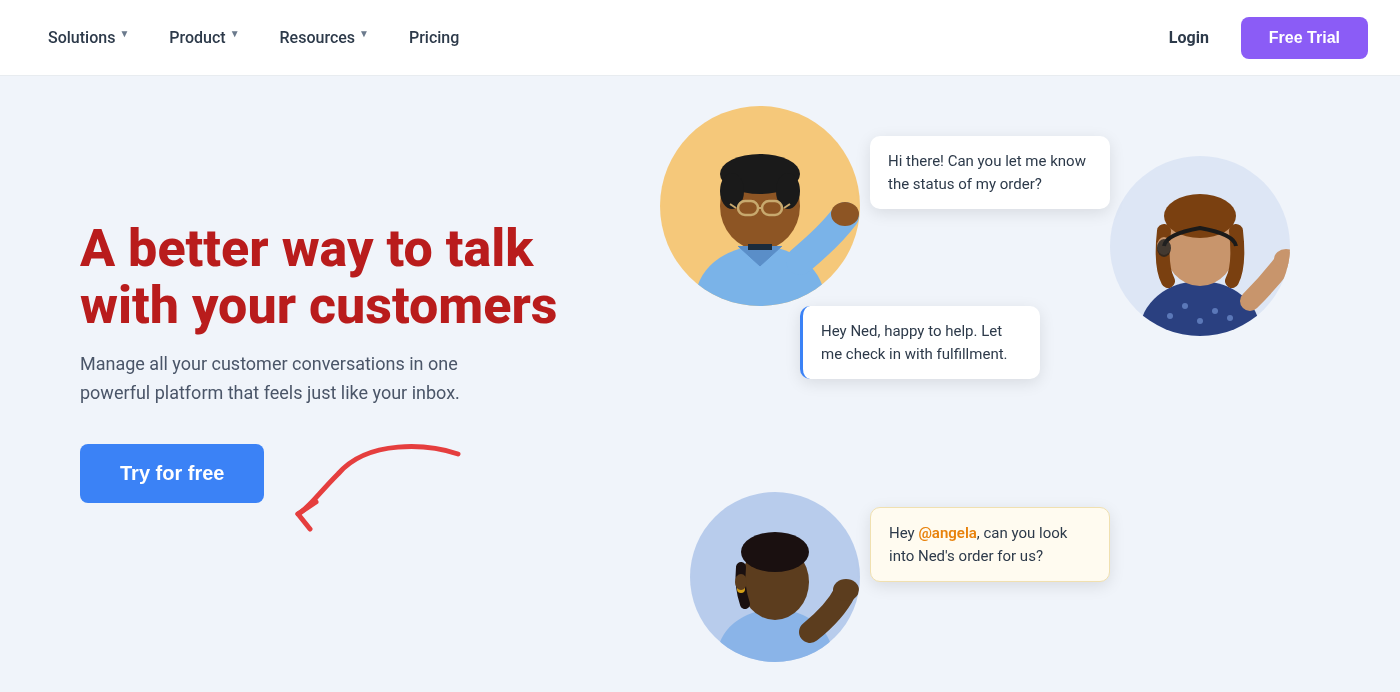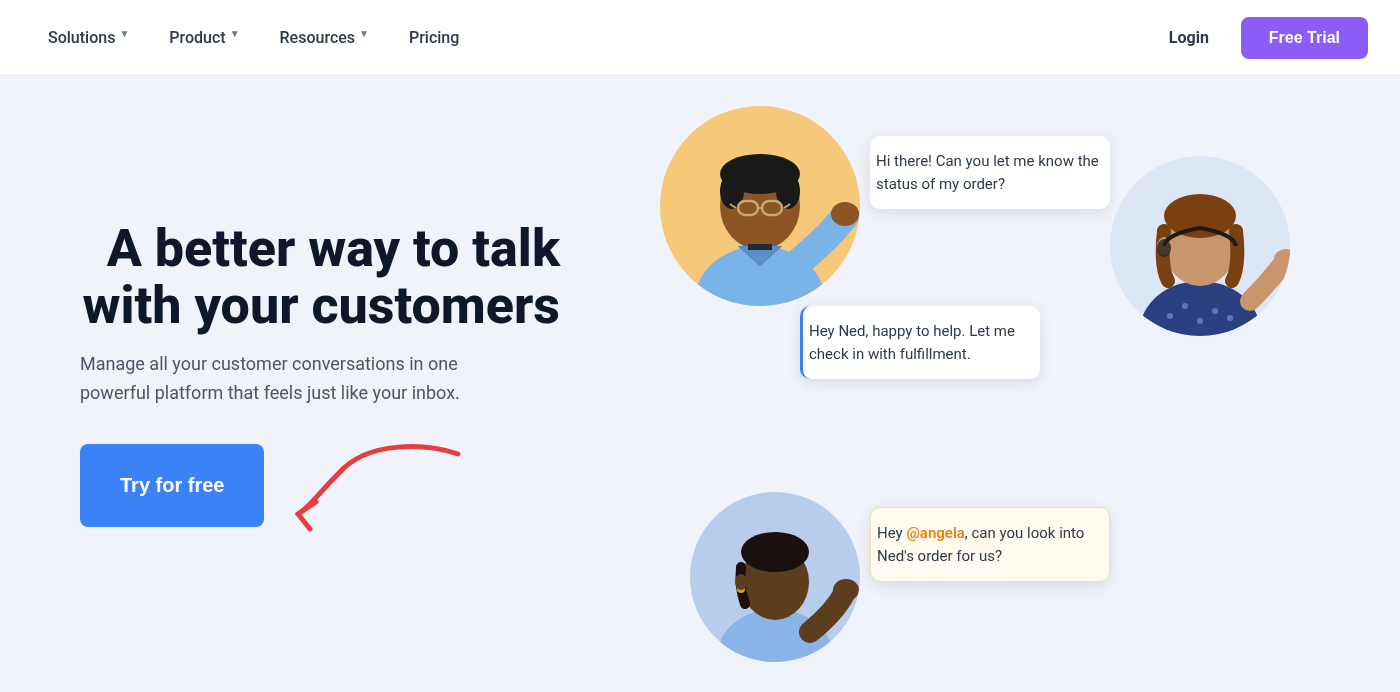--- a/index.html
+++ b/index.html
@@ -91,38 +91,37 @@
       overflow: hidden;
     }
 
     .hero-left {
       flex: 0 0 520px;
       padding-right: 40px;
     }
     .hero-title {
       font-size: 52px;
       font-weight: 800;
-      color: #0f172a;
+      color: #b91c1c;
       line-height: 1.1;
       margin-bottom: 16px;
-      text-align: right;
     }
     .hero-subtitle {
       font-size: 18px;
       color: #4a5568;
       line-height: 1.6;
       margin-bottom: 36px;
       max-width: 420px;
     }
     .try-free-btn {
       background: #3b82f6;
       color: #fff;
       font-size: 20px;
       font-weight: 600;
-      padding: 30px 40px;
+      padding: 18px 40px;
       border-radius: 8px;
       cursor: pointer;
       border: none;
       display: inline-block;
     }
 
     
     .arrow-container {
       display: inline-block;
       margin-left: 24px;
@@ -173,21 +172,21 @@
       height: 170px;
       background: #b8ccec;
       left: 90px;
       bottom: 30px;
     }
 
     
     .chat-bubble {
       background: #fff;
       border-radius: 10px;
-      padding: 14px 6px;
+      padding: 14px 18px;
       position: absolute;
       box-shadow: 0 4px 16px rgba(0,0,0,0.10);
       font-size: 15px;
       color: #2d3a4a;
       line-height: 1.5;
       max-width: 240px;
     }
     .chat-bubble-1 {
       top: 60px;
       left: 270px;

